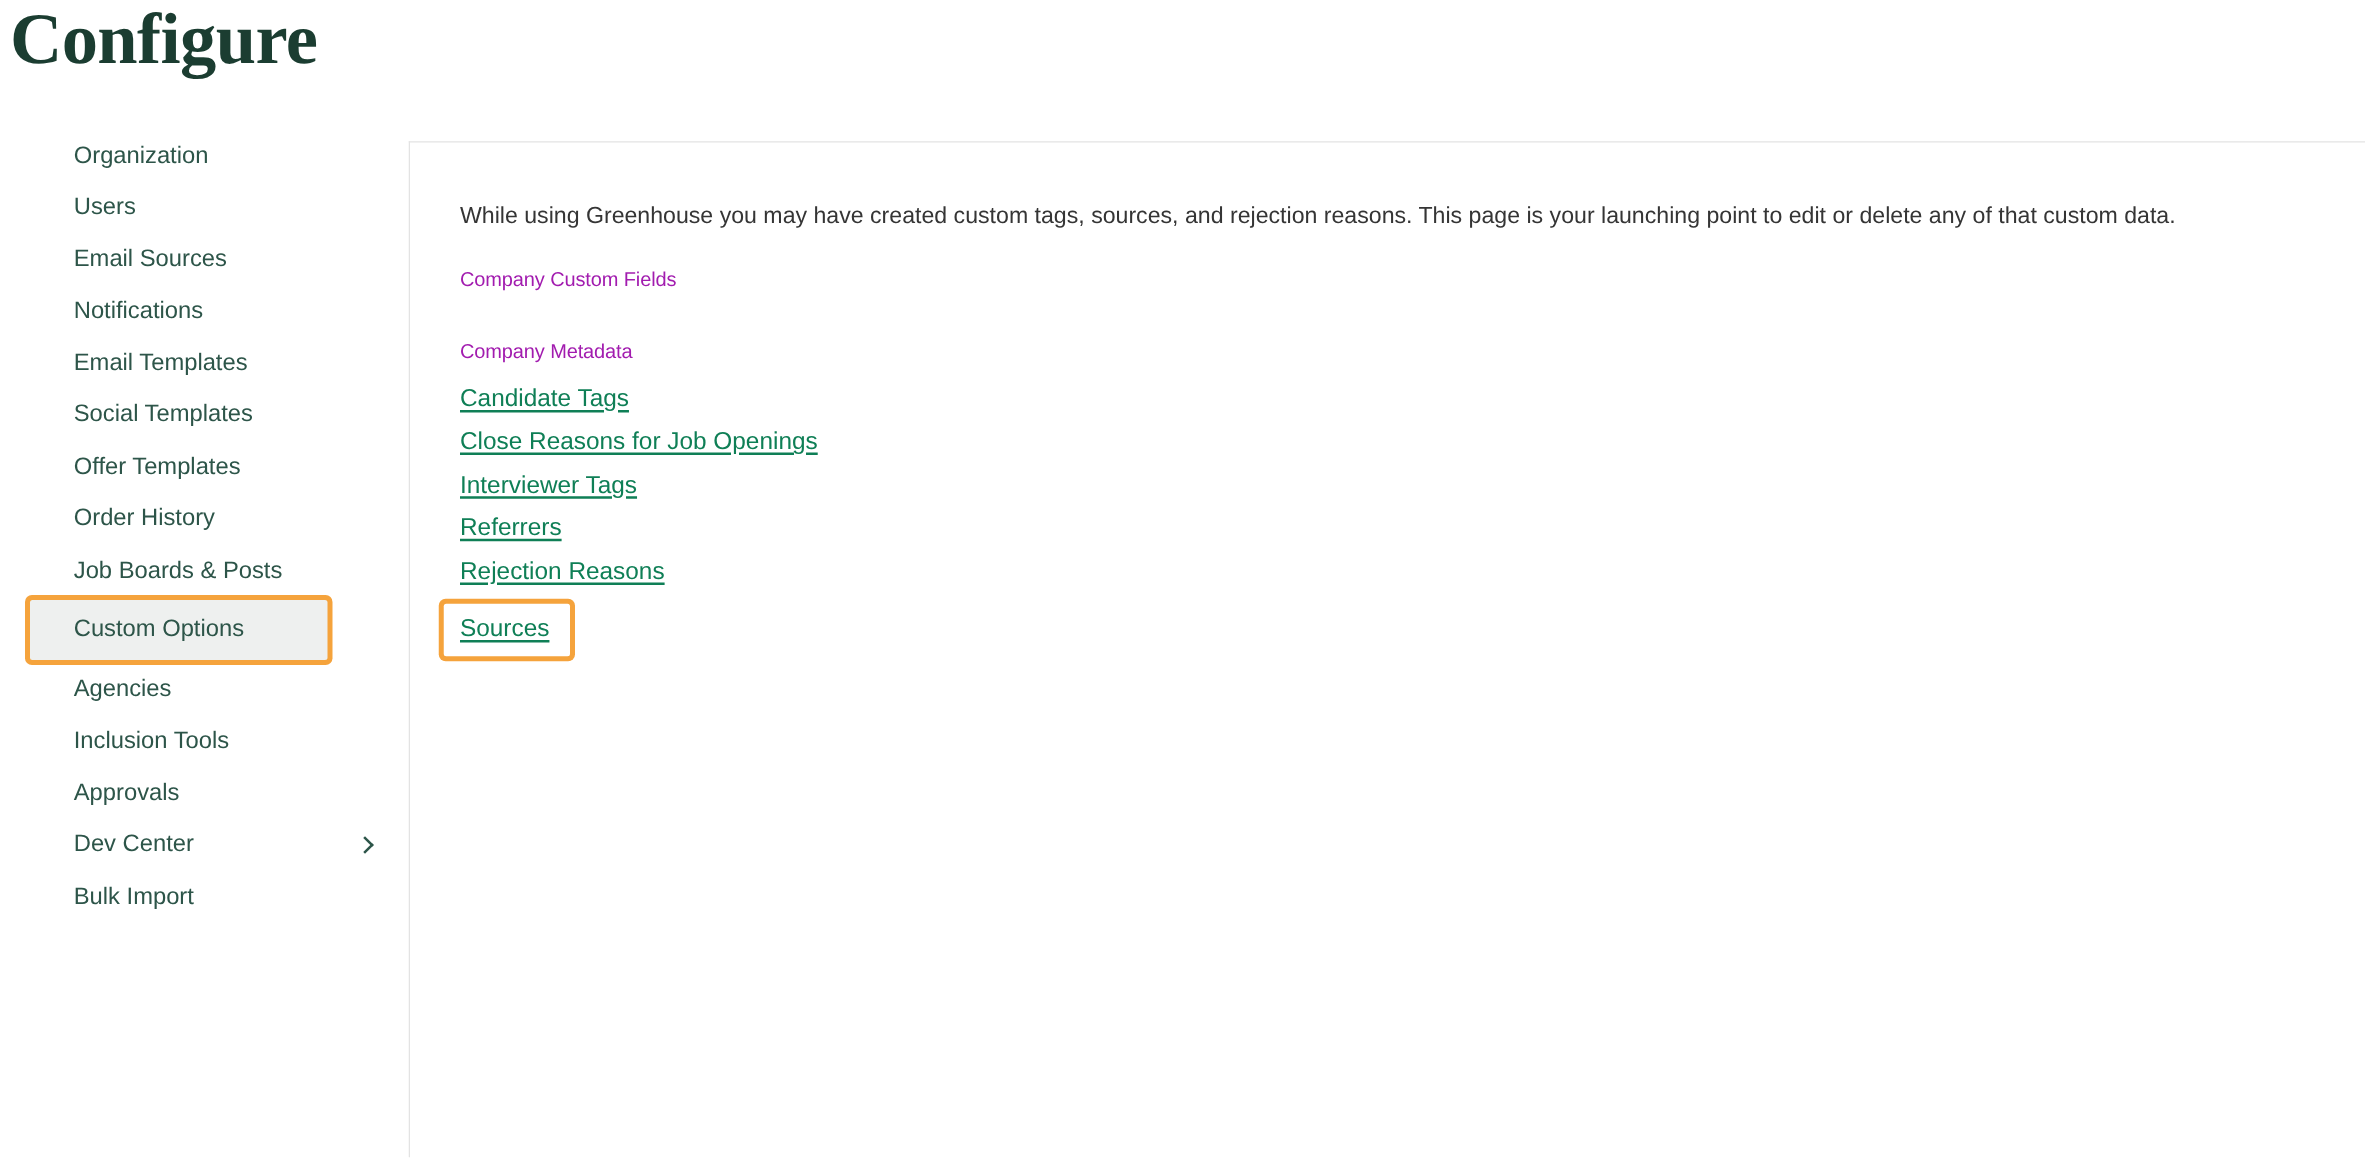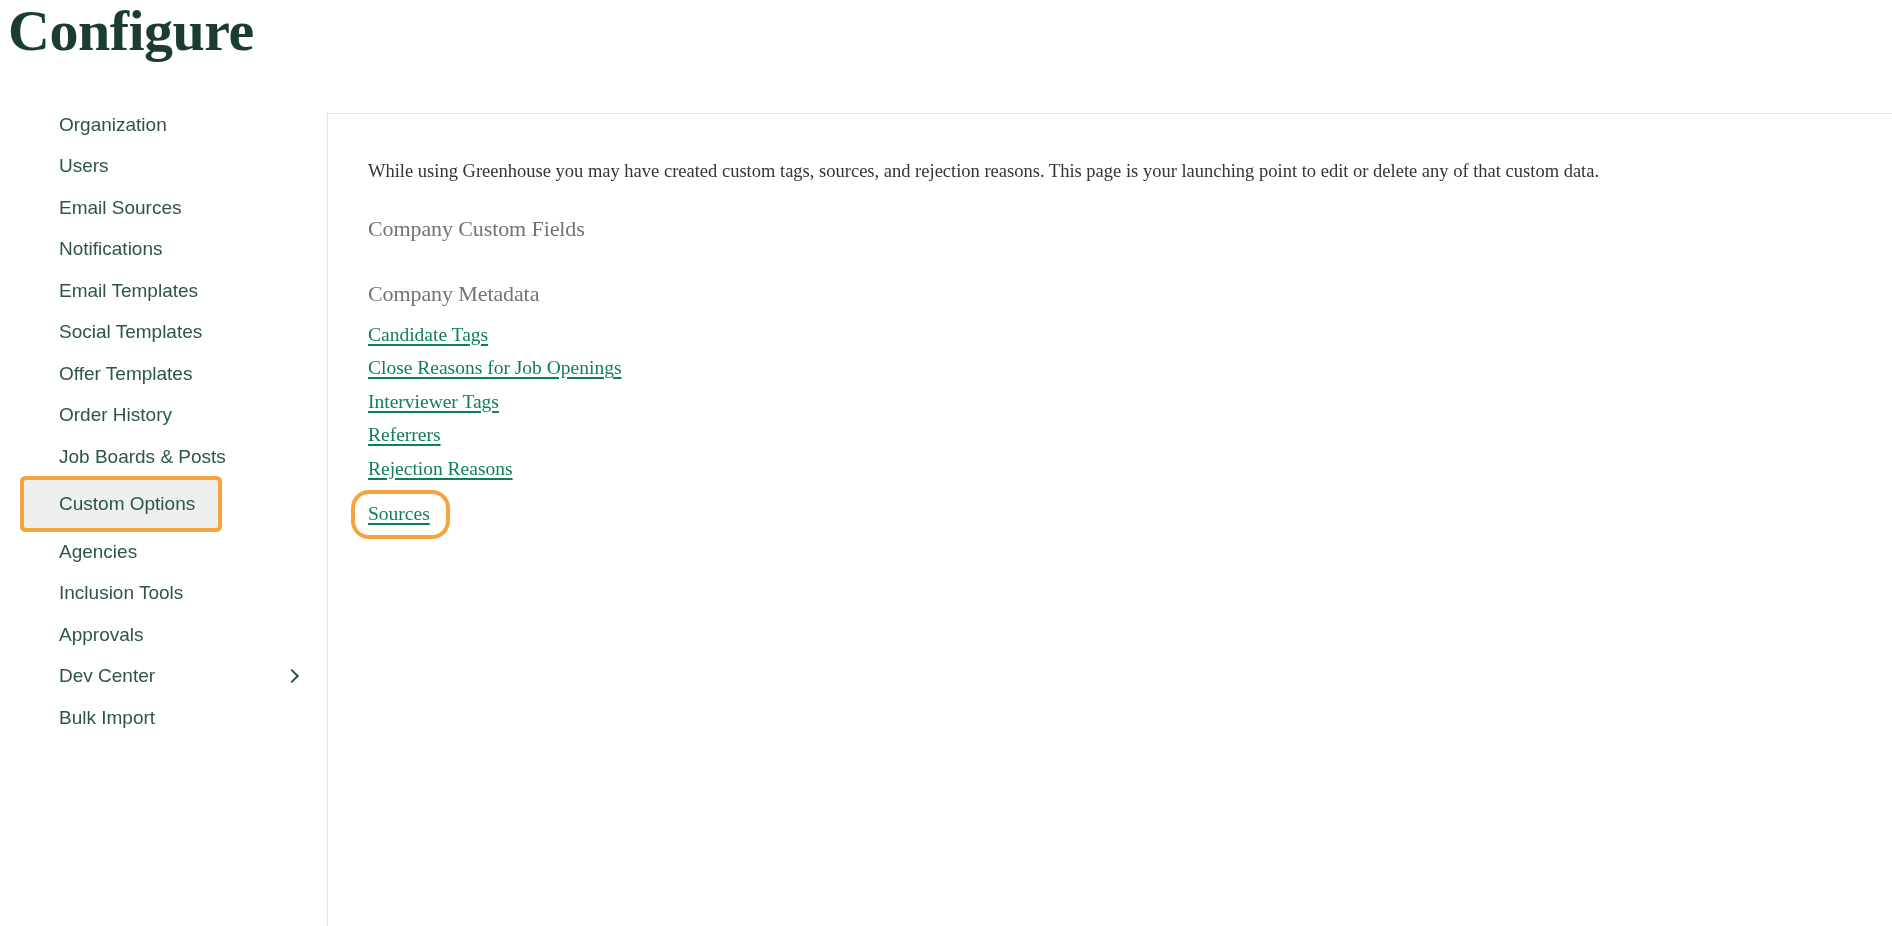--- a/index.html
+++ b/index.html
@@ -66,21 +66,21 @@
   .nav-item .nav-label { line-height: 1; }
 
   .nav-item.is-selected {
     background: #eef0ef;
     box-shadow: 0 0 0 4px #f5a33c;
     margin-left: 4px;
     margin-right: 0;
     height: 48px;
     border-radius: 2px;
     padding-left: 35px;
-    width: 194px;
+    width: 238px;
   }
 
   .chevron {
     width: 10px;
     height: 10px;
     border-right: 2.2px solid #2d5549;
     border-bottom: 2.2px solid #2d5549;
     transform: rotate(-45deg);
     margin-right: 4px;
     flex: 0 0 auto;
@@ -88,35 +88,34 @@
 
   
   .content-panel {
     flex: 1;
     border-left: 1px solid #e3e3e3;
     border-top: 1px solid #e3e3e3;
     background: #ffffff;
     padding: 44px 0 0 40px;
     position: relative;
     margin-top: 23px;
-    font-family: Liberation Serif, serif;
   }
 
   .intro-text {
     font-size: 18.5px;
     line-height: 1.5;
     color: #353535;
     font-weight: 400;
     margin-bottom: 30px;
   }
 
   .section-heading {
-    font-size: 22px;
+    font-size: 16px;
     font-weight: 400;
-    color: #737373;
+    color: #a21caf;
     margin-bottom: 17px;
     letter-spacing: -0.1px;
   }
 
   .section + .section { margin-top: 39px; }
 
   .link-list { list-style: none; }
 
   .link-item { margin-bottom: 11.5px; position: relative; }
 
@@ -133,21 +132,21 @@
 
   .link-item.is-highlighted {
     display: inline-block;
   }
 
   .link-item.is-highlighted .hl-box {
     display: inline-block;
     box-shadow: 0 0 0 4px #f5a33c;
     background: #ffffff;
     padding: 9px 16px 10px 13px;
-    border-radius: 14px;
+    border-radius: 2px;
     margin-left: -13px;
     margin-top: 3px;
   }
 </style>
 </head>
 <body>
 
 <h1 class="page-title">Configure</h1>
 
 <div class="layout">

